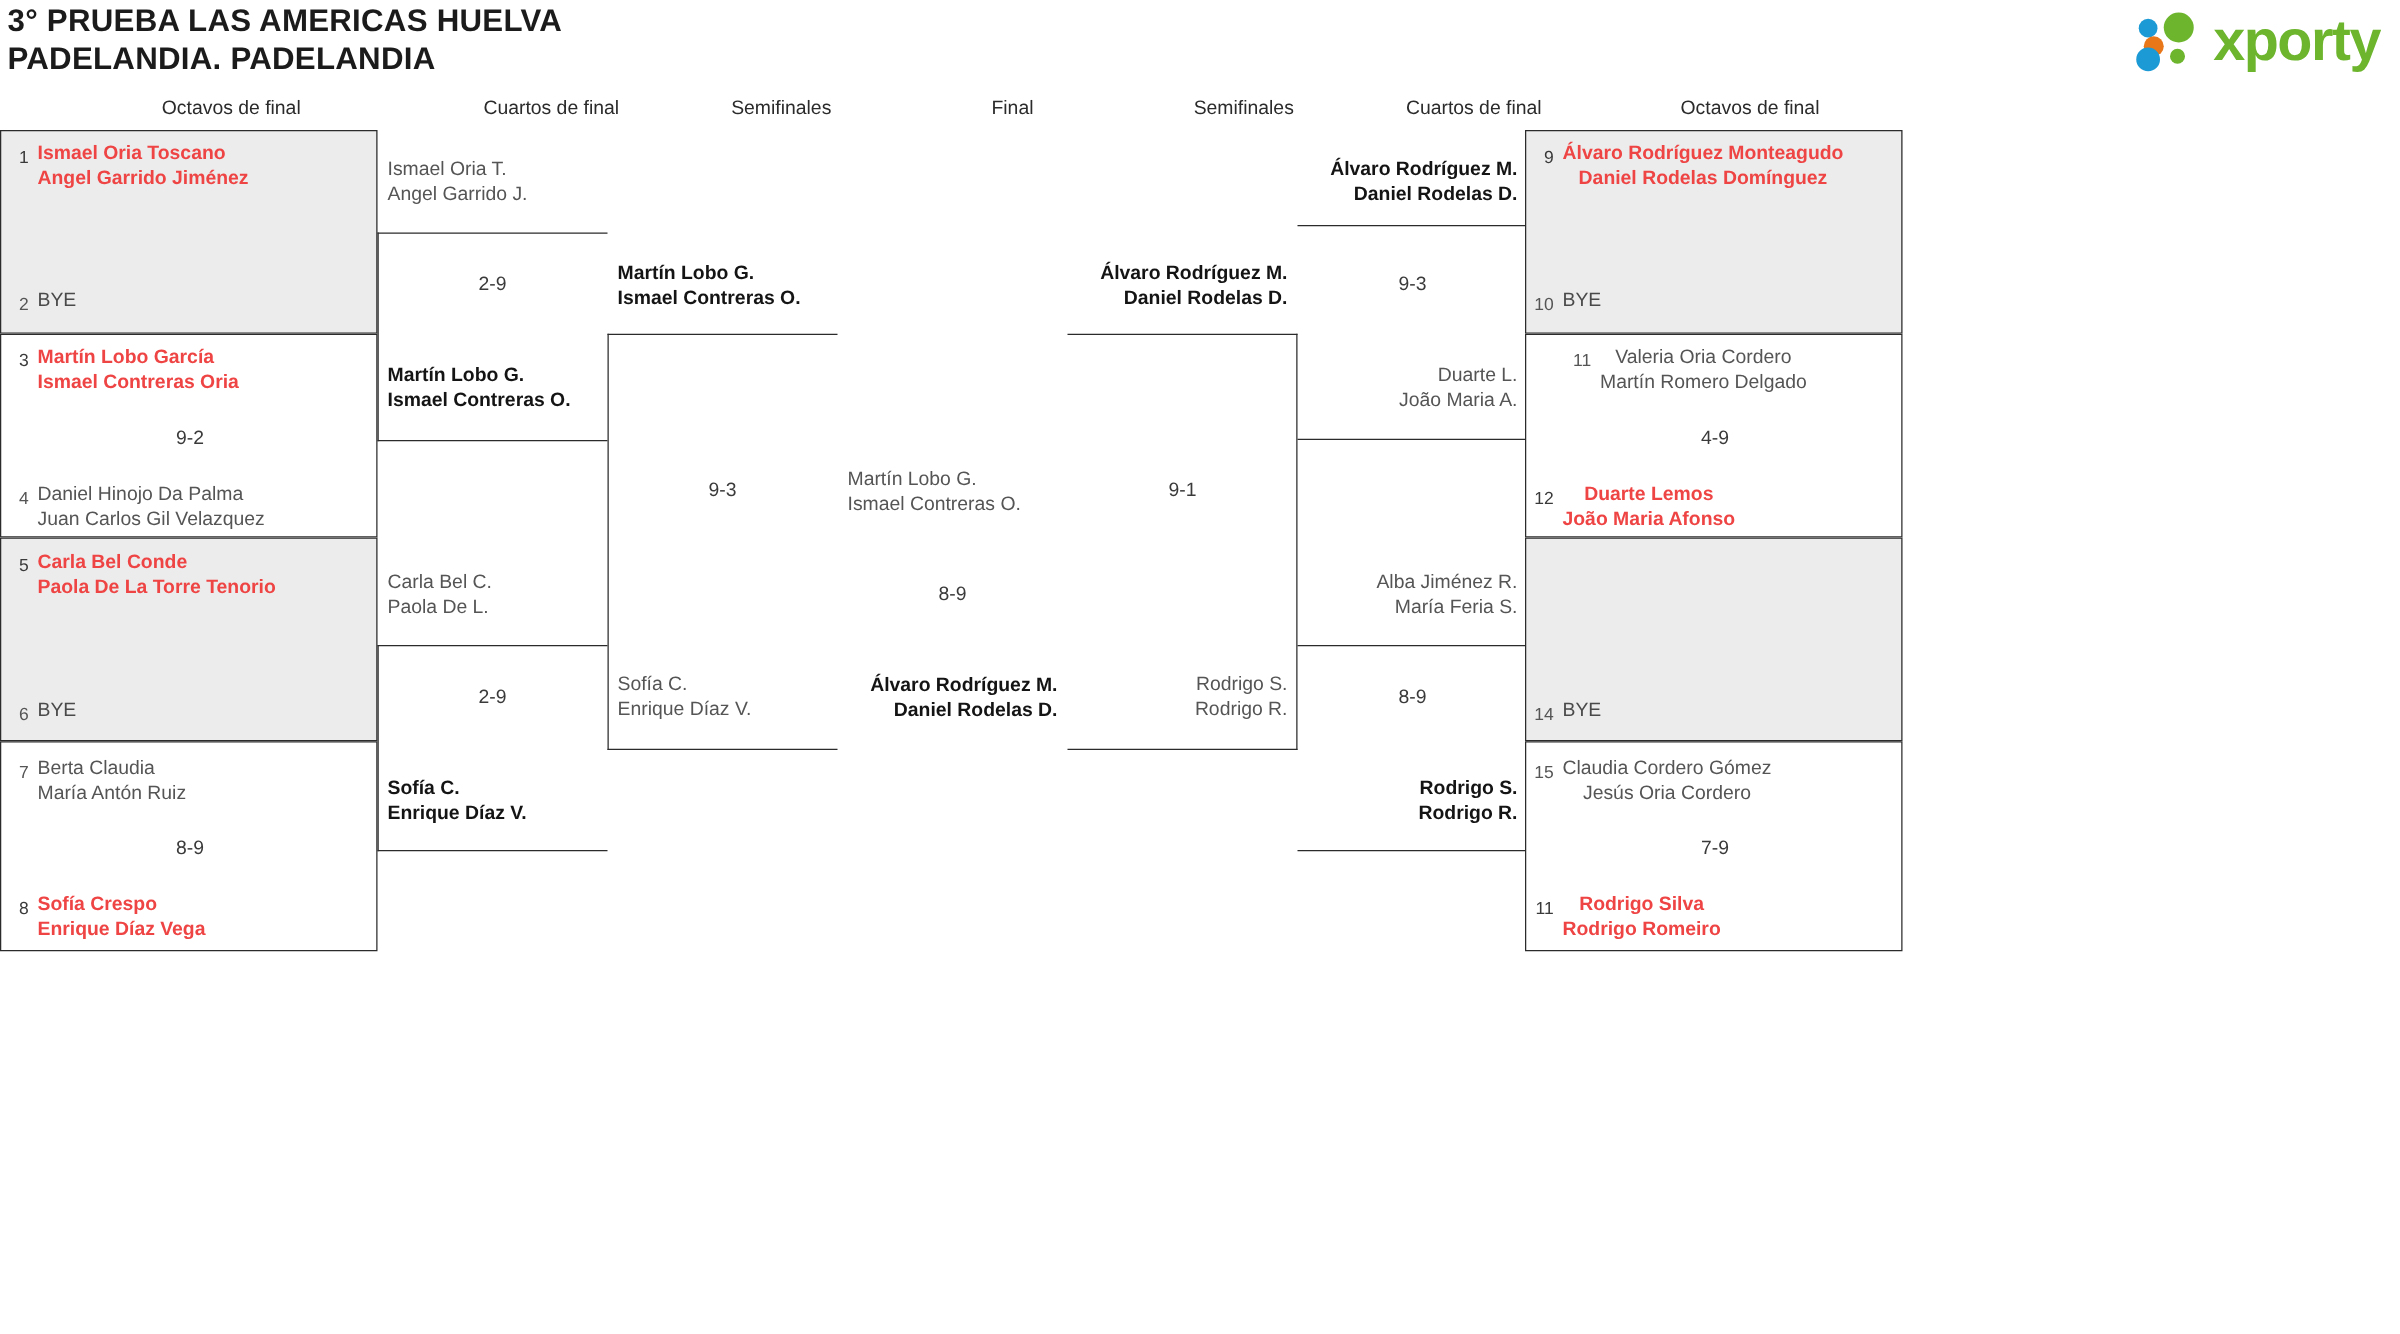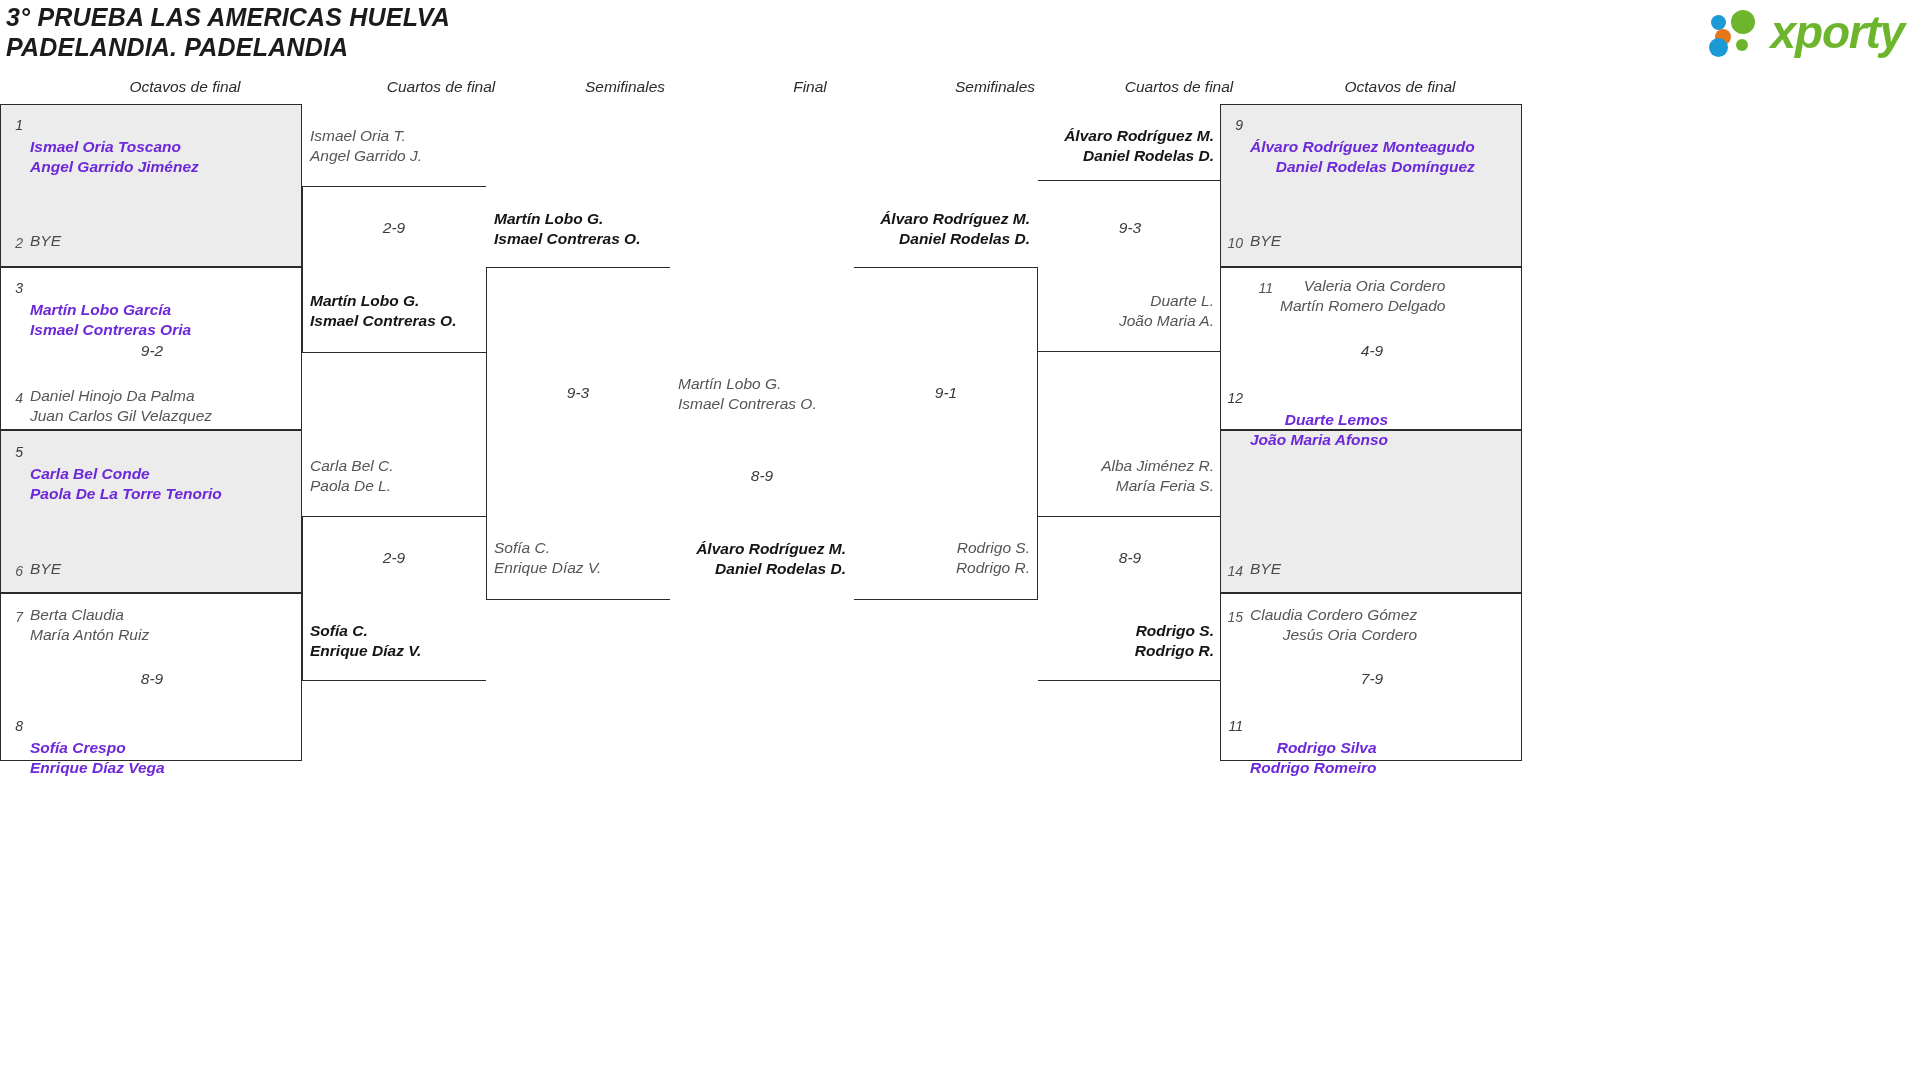--- a/index.html
+++ b/index.html
@@ -3,21 +3,21 @@
 <meta charset="utf-8">
 <style>
   * { box-sizing: border-box; margin: 0; padding: 0; }
   html, body {
     width: 1920px; height: 1067px;
     background: #ffffff;
     font-family: "Liberation Sans", sans-serif;
     color: #1a1a1a;
     overflow: hidden;
   }
-  #root { position: relative; width: 1920px; height: 1067px; font-style: italic; }
+  #root { position: relative; width: 1920px; height: 1067px; }
 
   
   .title {
     position: absolute; left: 6px; top: 2px;
     font-size: 25px; font-weight: 700; line-height: 30px;
     letter-spacing: .2px; color: #1b1b1b; white-space: pre-line;
   }
   .logo { position: absolute; right: 16px; top: 6px; height: 52px;
           display: flex; align-items: center; gap: 6px; text-align: right; }
   .logo-dots { position: relative; width: 56px; height: 48px; }
@@ -41,25 +41,25 @@
     position: absolute; border: 1px solid #2b2b2b; background: #ffffff;
   }
   .seedbox.shaded { background: #ececec; }
 
   .slot { position: absolute; display: flex; align-items: flex-start; gap: 7px; }
   .slot .num {
     font-size: 14px; color: #555; line-height: 18px; min-width: 17px;
     text-align: right; flex: 0 0 auto; padding-top: 3px;
   }
   .slot .names { font-size: 15.5px; line-height: 19.5px; color: #555; white-space: pre-line; }
-  .slot.win .names { color: #6d28d9; font-weight: 700; margin-top: 24px; }
+  .slot.win .names { color: #ef4444; font-weight: 700; }
   .slot.win .num { color: #3a3a3a; }
   .slot.bye .names { color: #4a4a4a; font-size: 15.5px; }
   .slot.right { flex-direction: row; }
-  .slot.right .names { text-align: right; }
+  .slot.right .names { text-align: center; }
 
   .score {
     position: absolute; font-size: 15.5px; color: #3a3a3a; text-align: center;
     white-space: nowrap;
   }
 
   
   .frame { position: absolute; }
   .frame.l { border-left: 1px solid #2b2b2b; border-top: 1px solid #2b2b2b;
              border-bottom: 1px solid #2b2b2b; }

